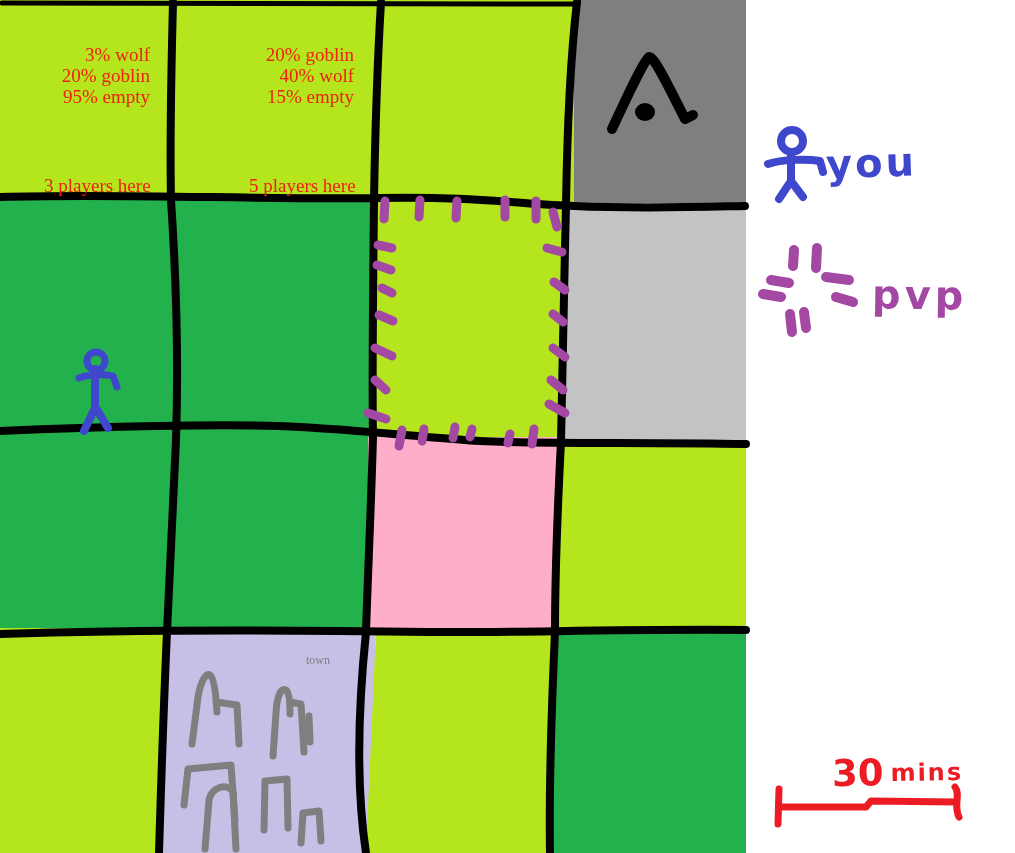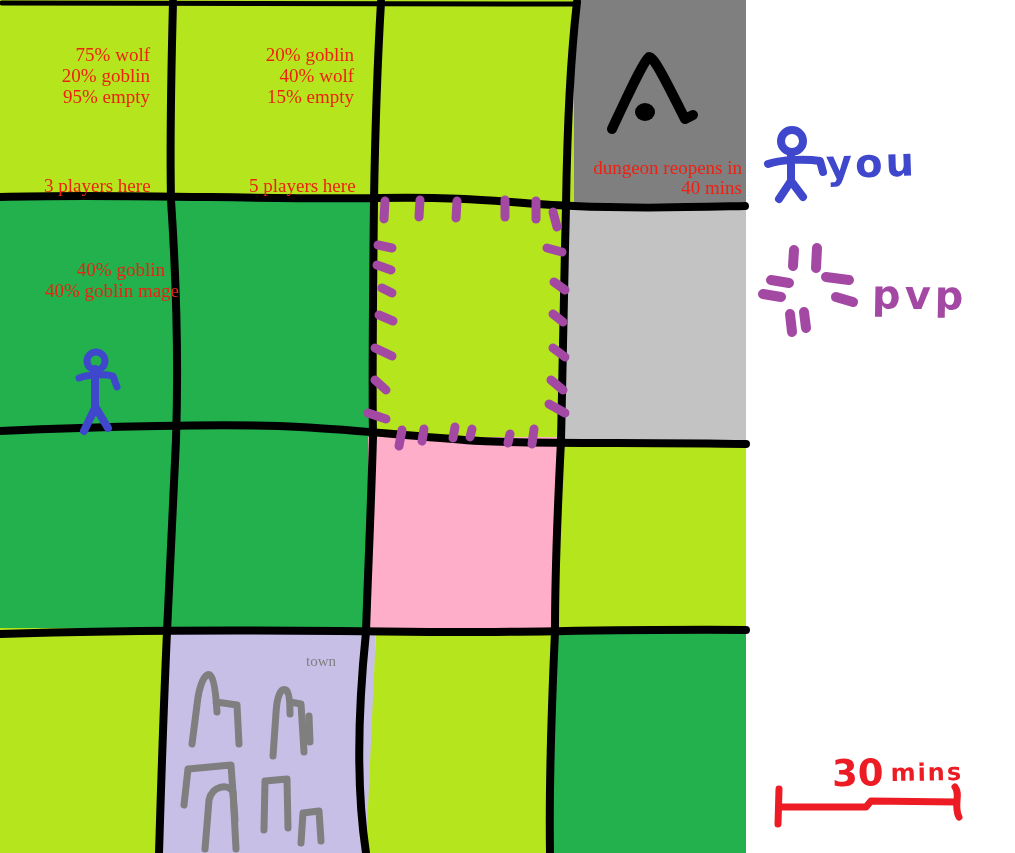--- a/index.html
+++ b/index.html
@@ -4,21 +4,21 @@
 <style>
   html,body{margin:0;padding:0;background:#fff;}
   .screen{position:relative;width:1015px;height:853px;background:#ffffff;overflow:hidden;
           font-family:"Liberation Serif",serif;}
   svg{position:absolute;left:0;top:0;}
   .zone-stats{position:absolute;font-size:19px;line-height:21px;color:var(--text-red);
               text-align:right;white-space:nowrap;}
   .players-label{position:absolute;font-size:19px;color:var(--text-red);white-space:nowrap;}
   .dungeon-status{position:absolute;font-size:19px;line-height:20px;color:var(--text-red);
                   text-align:right;white-space:nowrap;}
-  .town-label{position:absolute;font-size:15px;color:var(--drawing-gray);}
+  .town-label{position:absolute;font-size:12px;color:var(--drawing-gray);}
   .hand{position:absolute;font-family:"DejaVu Sans",sans-serif;font-weight:bold;white-space:nowrap;}
   .you-label{font-size:40px;color:var(--player-blue);letter-spacing:3px;transform:rotate(-2deg);}
   .pvp-label{font-size:40px;color:var(--pvp-purple);letter-spacing:4px;transform:rotate(1deg);}
   .scale-label{display:flex;align-items:flex-start;gap:7px;color:var(--marker-red);transform:rotate(-1deg);}
   .scale-value{font-size:37px;line-height:34px;}
   .scale-unit{font-size:24px;line-height:24px;margin-top:5px;letter-spacing:2px;}
 </style>
 </head>
 <body>
 
@@ -123,42 +123,34 @@
       </g>
 
     <g fill="none" stroke-linecap="round" stroke-linejoin="round" stroke-width="7">
       <path d="M780,807 L866,807 L871,801 L956,802" stroke="#ED1C24"></path>
       <path d="M779,789 L778,824" stroke="#ED1C24"></path>
       <path d="M955,787 C961,795 953,805 959,817" stroke="#ED1C24"></path>
     </g>
   </svg>
 
   <div class="zone-stats" style="left:30px;top:44px;width:120px;">
-    <div>75% wolf</div>
+    <div>3% wolf</div>
     <div>20% goblin</div>
     <div>95% empty</div>
   </div>
   <div class="players-label" style="left:44px;top:175px;text-align:right;">3 players here</div>
 
   <div class="zone-stats" style="left:234px;top:44px;width:120px;">
     <div>20% goblin</div>
     <div>40% wolf</div>
     <div>15% empty</div>
   </div>
   <div class="players-label" style="left:249px;top:175px;">5 players here</div>
 
-  <div class="dungeon-status" style="left:582px;top:158px;width:160px;">
-    <div>dungeon reopens in</div>
-    <div>40 mins</div>
-  </div>
 
-  <div class="zone-stats" style="left:45px;top:259px;width:120px;">
-    <div>40% goblin</div>
-    <div>40% goblin mage</div>
-  </div>
 
 
   <div class="town-label" style="left:306px;top:653px;">town</div>
 
   <div class="hand you-label" style="left:826px;top:140px;">you</div>
   <div class="hand pvp-label" style="left:872px;top:272px;">pvp</div>
   <div class="hand scale-label" style="left:832px;top:756px;">
     <span class="scale-value">30</span>
     <span class="scale-unit">mins</span>
   </div>

